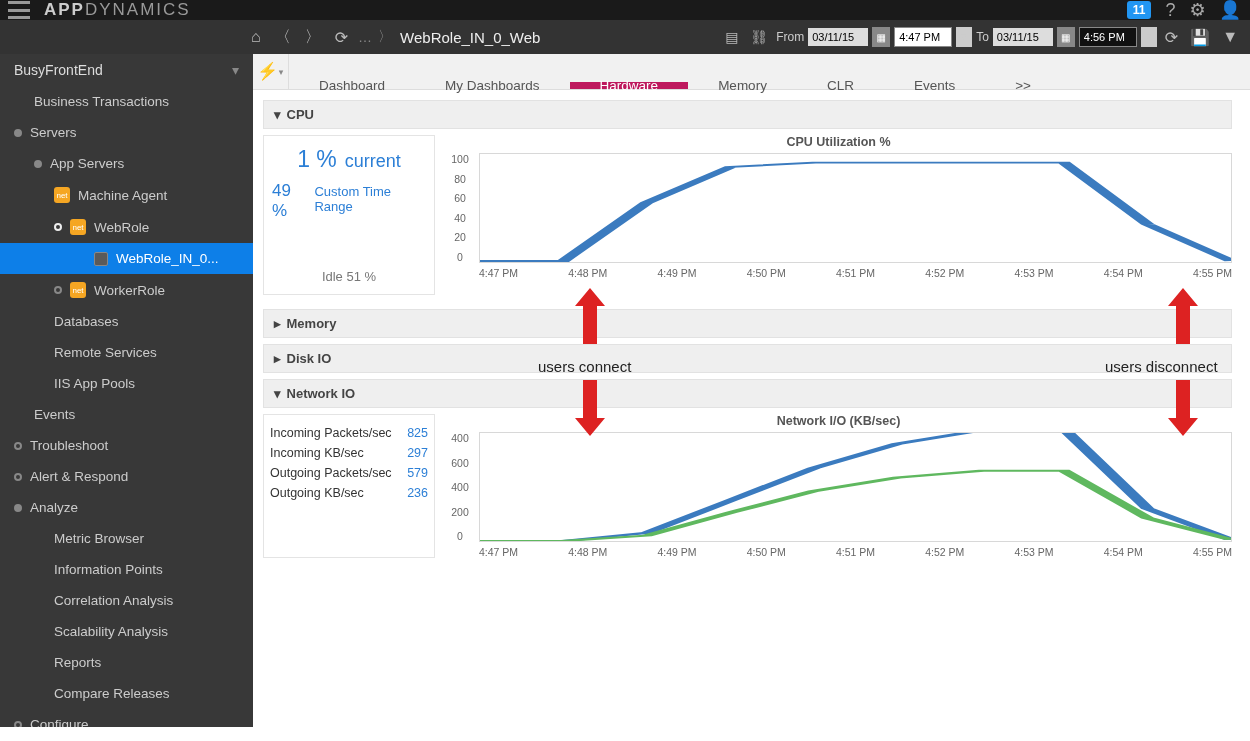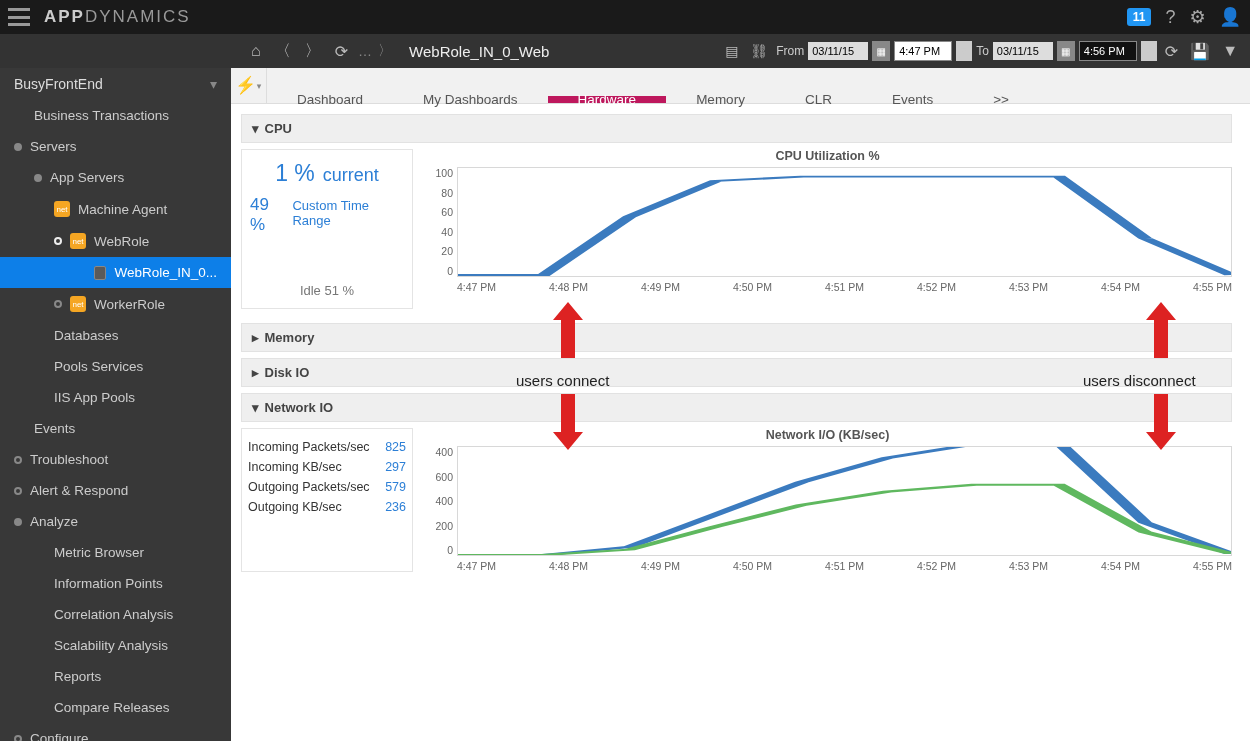--- a/index.html
+++ b/index.html
@@ -1,41 +1,41 @@
 <!DOCTYPE html>
 <html><head>
 <meta charset="utf-8">
 <style>
 * { margin:0; padding:0; box-sizing:border-box; font-family:"Segoe UI",Arial,sans-serif; }
 body { width:1250px; height:741px; background:#fff; overflow:hidden; font-size:13px; color:#333; }
 
 
-.topbar { height:34px; background:#1a1a1a; display:flex; align-items:center; padding:0 8px; }
+.topbar { height:20px; background:#1a1a1a; display:flex; align-items:center; padding:0 8px; }
 .hamburger { width:22px; height:18px; display:flex; flex-direction:column; justify-content:space-between; cursor:pointer; margin-right:14px; }
 .hamburger span { height:3px; background:#999; }
 .logo { color:#999; font-size:17px; letter-spacing:2px; font-weight:300; }
 .logo b { color:#ccc; font-weight:600; }
 .topbar-right { margin-left:auto; display:flex; align-items:center; gap:14px; }
 .badge-count { background:#2196f3; color:#fff; font-size:12px; font-weight:bold; padding:2px 6px; border-radius:3px; }
 .top-icon { color:#aaa; font-size:18px; cursor:pointer; }
 
 
 .subbar { height:34px; background:#333; display:flex; align-items:center; padding:0 8px 0 247px; gap:6px; }
 .sub-icon { color:#bbb; font-size:16px; cursor:pointer; padding:0 4px; }
 .breadcrumb-sep { color:#888; font-size:14px; }
-.breadcrumb-title { color:#eee; font-size:15px; font-weight:500; margin-left:11px; }
+.breadcrumb-title { color:#eee; font-size:15px; font-weight:500; margin-left:2px; }
 .subbar-right { margin-left:auto; display:flex; align-items:center; gap:4px; font-size:12px; color:#ccc; }
 .date-input { background:#ddd; border:none; width:60px; font-size:11px; padding:3px 4px; }
 .time-input { background:#fff; border:1px solid #888; width:58px; font-size:11px; padding:3px 4px; }
 .date-btn { background:#888; color:#fff; width:18px; height:20px; display:flex; align-items:center; justify-content:center; font-size:10px; cursor:pointer; }
 .dd-btn { background:#ccc; width:16px; height:20px; display:flex; align-items:center; justify-content:center; font-size:9px; cursor:pointer; }
 
 
 .main { display:flex; height:calc(741px - 68px); }
-.sidebar { width:231px; background:#383838; color:#ccc; overflow:auto; }
+.sidebar { width:253px; background:#383838; color:#ccc; overflow:auto; }
 .side-item { padding:8px 14px; display:flex; align-items:center; gap:8px; cursor:pointer; font-size:13.5px; }
 .side-item.top { color:#ddd; font-size:14px; justify-content:space-between; }
 .side-bullet { width:8px; height:8px; border:2px solid #888; border-radius:50%; flex-shrink:0; }
 .side-bullet.solid { background:#888; }
 .side-bullet.white { border-color:#eee; }
 .side-indent1 { padding-left:34px; }
 .side-indent2 { padding-left:54px; }
 .side-indent4 { padding-left:94px; }
 .side-item.selected { background:#0d7fe8; color:#fff; }
 .hex-icon { width:16px; height:16px; background:#f5a623; border-radius:3px; font-size:8px; display:flex; align-items:center; justify-content:center; color:#fff; }
@@ -52,21 +52,21 @@
 .panel-head { background:#efefef; border:1px solid #e2e2e2; padding:6px 10px; font-weight:600; font-size:13px; color:#444; cursor:pointer; display:flex; align-items:center; gap:6px; margin-bottom:6px; }
 .panel-body { display:flex; gap:10px; margin-bottom:14px; }
 .metric-card { width:172px; background:#fff; border:1px solid #e4e4e4; padding:10px 8px; display:flex; flex-direction:column; gap:8px; }
 .metric-big { color:#2c7fd6; font-size:18px; display:flex; align-items:baseline; gap:8px; justify-content:center; }
 .metric-big .v { font-size:23px; font-weight:400; }
 .metric-sub { color:#2c7fd6; font-size:13px; display:flex; align-items:baseline; gap:6px; justify-content:center; }
 .metric-idle { color:#777; font-size:13px; text-align:center; margin-top:40px; }
 .chart-wrap { flex:1; display:flex; flex-direction:column; }
 .chart-title { text-align:center; font-size:12.5px; color:#555; margin-bottom:4px;font-weight:bold; }
 .chart { display:flex; }
-.yaxis { width:34px; display:flex; flex-direction:column; justify-content:space-between; align-items:flex-end; font-size:10.5px; color:#666; padding-right:4px; }
+.yaxis { width:34px; display:flex; flex-direction:column; justify-content:space-between; align-items:center; font-size:10.5px; color:#666; padding-right:4px; }
 .plot { flex:1; border:1px solid #d8d8d8; position:relative; height:110px; }
 .xaxis { display:flex; justify-content:space-between; font-size:10.5px; color:#666; margin-top:4px; padding-left:34px; }
 
 .metrics-list { width:172px; background:#fff; border:1px solid #e4e4e4; padding:8px 6px; font-size:12.5px; }
 .metrics-list .row { display:flex; justify-content:space-between; padding:3px 0; }
 .metrics-list .row span.v { color:#2c7fd6; }
 
 
 .anno-arrow { position:absolute; display:flex; flex-direction:column; align-items:center; pointer-events:none; }
 .anno-arrow svg { display:block; }
@@ -153,21 +153,21 @@
       </div>
     <div class="side-item side-indent2">
         <span class="side-bullet"></span>
         <span class="hex-icon">net</span>
         <span>WorkerRole</span>
       </div>
     <div class="side-item side-indent2">
         <span>Databases</span>
       </div>
     <div class="side-item side-indent2">
-        <span>Pools Services</span>
+        <span>Remote Services</span>
       </div>
     <div class="side-item side-indent2">
         <span>IIS App Pools</span>
       </div>
     <div class="side-item side-indent1">
         <span>Events</span>
       </div>
     <div class="side-item">
         <span class="side-bullet"></span>
         <span>Troubleshoot</span>

